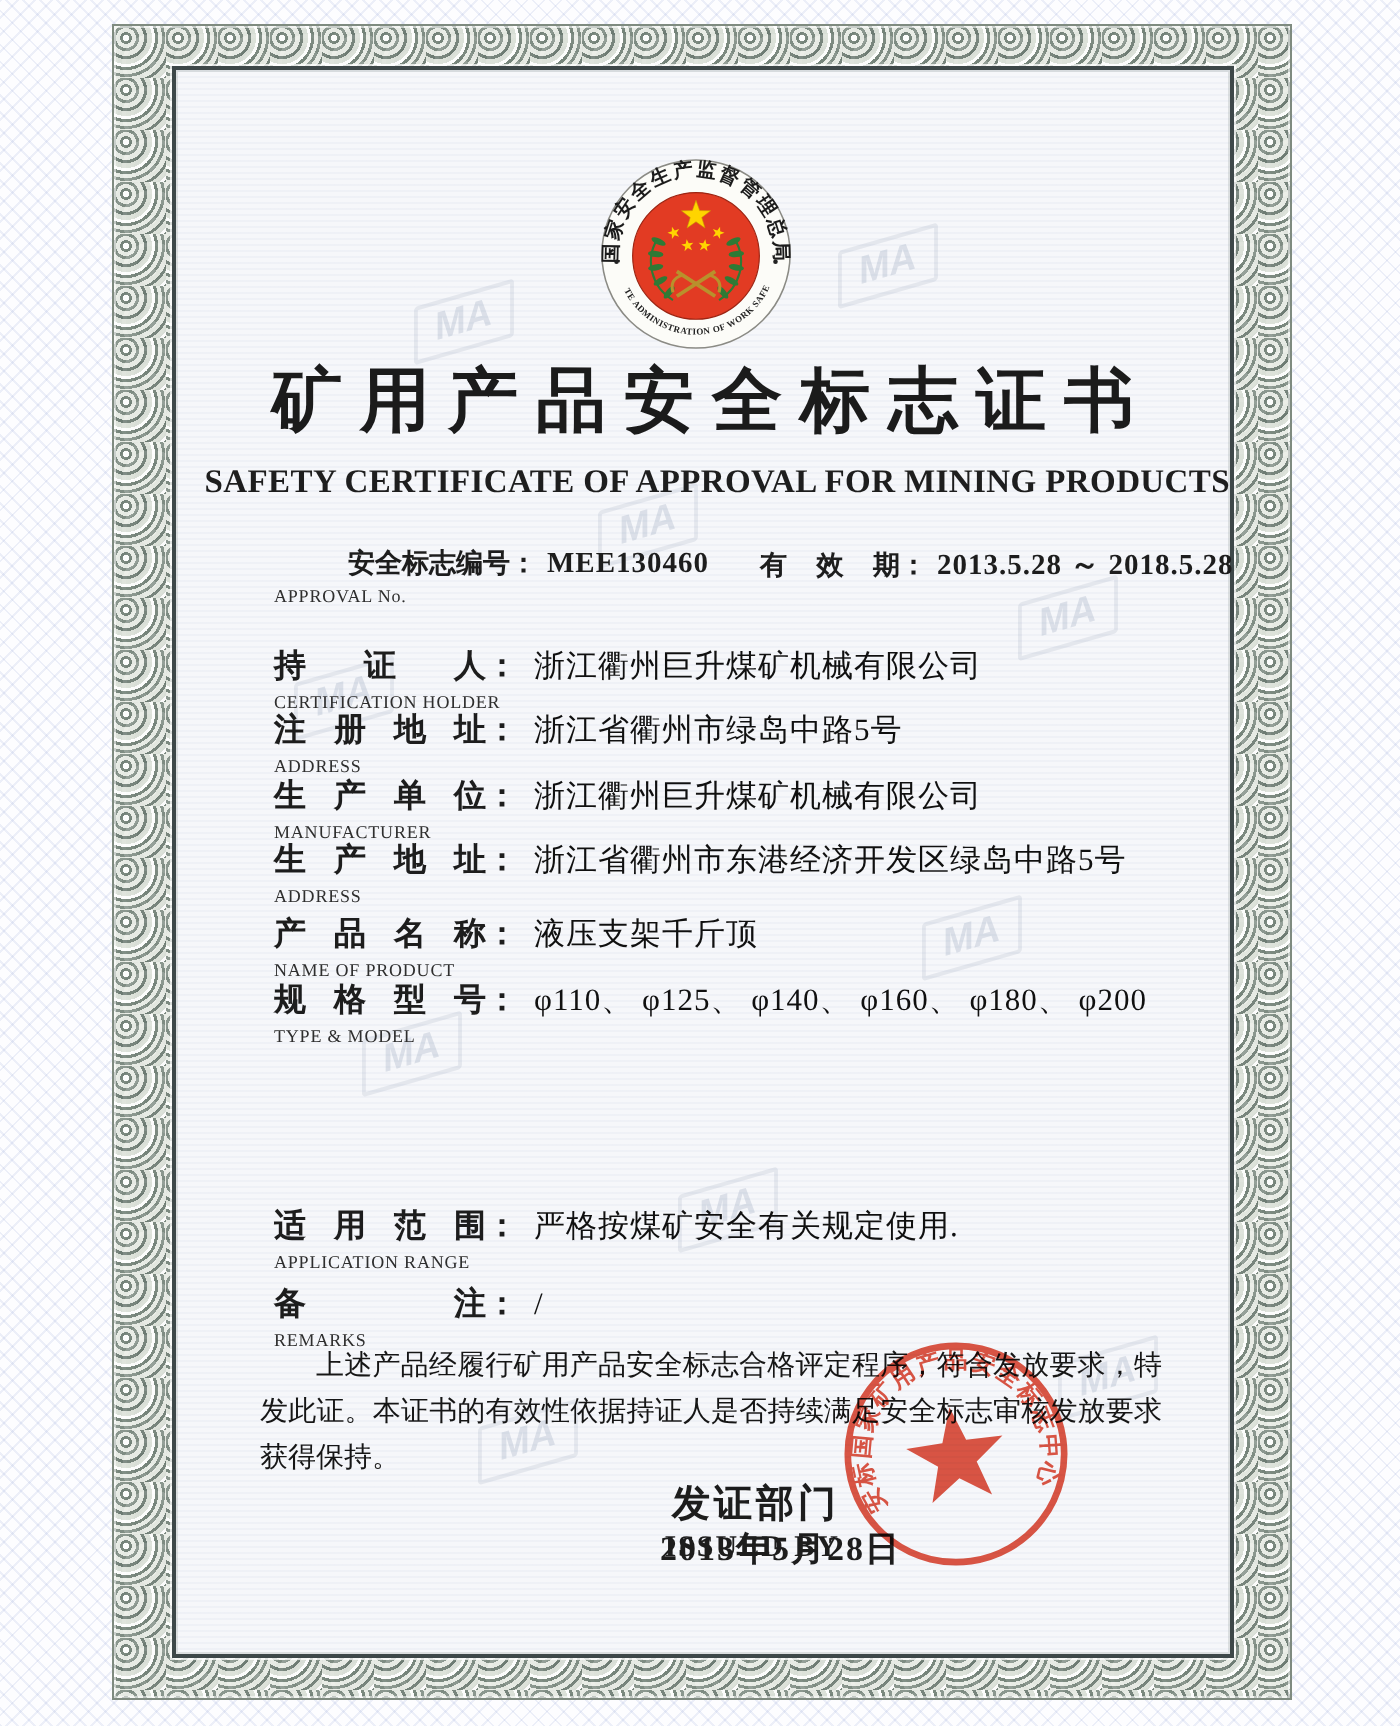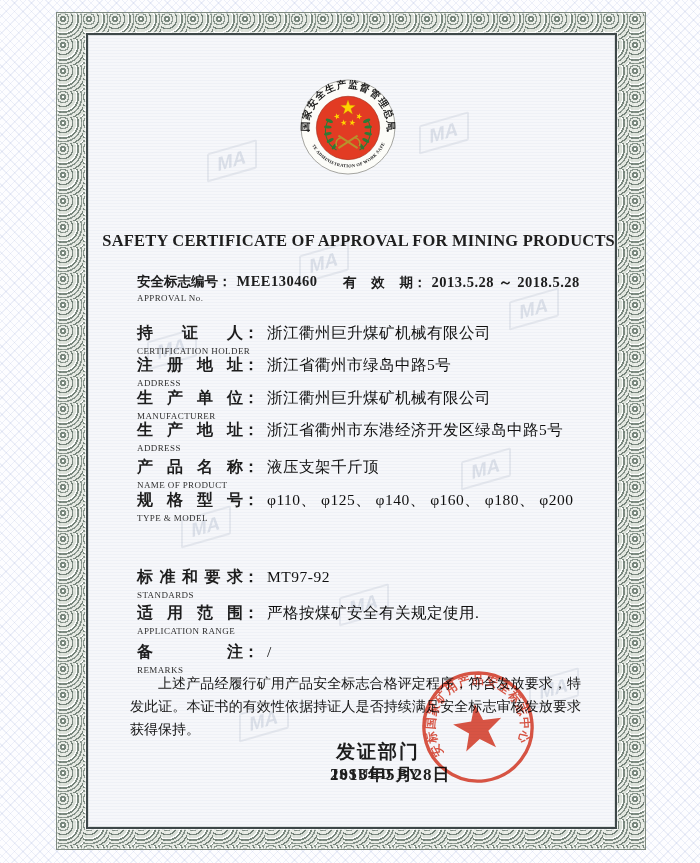--- a/index.html
+++ b/index.html
@@ -44,21 +44,21 @@
     font-family:"Liberation Sans","DejaVu Sans",sans-serif;pointer-events:none;
   }
   .emblem{position:absolute;left:212px;top:44px;width:96px;height:96px;}
   .title{position:absolute;left:0;right:0;top:142px;text-align:center;
     font-size:35px;font-weight:bold;letter-spacing:9px;text-indent:9px;color:#1b1b1b;}
   .subtitle{position:absolute;left:0;right:0;top:196px;text-align:right;
     font-size:16.5px;font-weight:bold;letter-spacing:.2px;color:#1e1e1e;}
   .approval-row{position:absolute;left:49px;right:20px;top:238px;display:flex;}
   .apr-col1{width:206px;}
   .apr-col2{flex:1;}
-  .apr-line{font-size:13.5px;font-weight:bold;white-space:nowrap;}
+  .apr-line{font-size:13.5px;font-weight:bold;white-space:nowrap;margin-left:37px;}
   .sp3{display:inline-block;width:70px;text-align:justify;text-align-last:justify;text-justify:inter-character;font-family:Liberation Serif, serif;}
   .apr-value{font-size:14.5px;font-weight:bold;letter-spacing:.5px;margin-left:5px;}
   .feng{font-size:9px;letter-spacing:.4px;color:#2e2e2e;margin-top:2px;font-weight:normal;}
   .field{position:absolute;left:49px;right:20px;}
   .fline{white-space:nowrap;}
   .flabel{display:inline-block;width:106px;text-align:justify;text-align-last:justify;
     text-justify:inter-character;font-size:16px;font-weight:bold;vertical-align:baseline;}
   .colon{font-size:16px;font-weight:bold;}
   .fvalue{font-size:15.5px;margin-left:8px;letter-spacing:.5px;color:#101010;}
   .f0{top:288px;} .f1{top:320px;} .f2{top:353px;} .f3{top:385px;} .f4{top:422px;}
@@ -127,20 +127,21 @@
         <ellipse cx="0" cy="0" rx="1.6" ry="4" transform="translate(69.5,43.5) rotate(-115)"></ellipse>
       </g>
       <g stroke="#b8912c" stroke-width="2" fill="none">
         <path d="M40,59 L60,72"></path>
         <path d="M60,59 L40,72"></path>
         <path d="M57,61 Q64,63 62,70" stroke-width="1.6"></path>
         <path d="M43,61 Q36,63 38,70" stroke-width="1.6"></path>
       </g>
     </svg>
 
+    <div class="title">矿用产品安全标志证书</div>
     <div class="subtitle">SAFETY CERTIFICATE OF APPROVAL FOR MINING PRODUCTS</div>
 
     <div class="approval-row">
       <div class="apr-col1">
         <div class="apr-line"><span>安全标志编号</span><span class="colon" style="font-size:13.5px">：</span><span class="apr-value">MEE130460</span></div>
         <div class="feng">APPROVAL No.</div>
       </div>
       <div class="apr-col2">
         <div class="apr-line"><span class="sp3">有效期</span><span class="colon" style="font-size:13.5px">：</span><span class="apr-value">2013.5.28 ～ 2018.5.28</span></div>
       </div>
@@ -162,24 +163,20 @@
       <div class="fline"><span class="flabel">生产地址</span><span class="colon">：</span><span class="fvalue">浙江省衢州市东港经济开发区绿岛中路5号</span></div>
       <div class="feng">ADDRESS</div>
     </div>
     <div class="field f4">
       <div class="fline"><span class="flabel">产品名称</span><span class="colon">：</span><span class="fvalue">液压支架千斤顶</span></div>
       <div class="feng">NAME OF PRODUCT</div>
     </div>
     <div class="field f5">
       <div class="fline"><span class="flabel">规格型号</span><span class="colon">：</span><span class="fvalue">φ110、 φ125、 φ140、 φ160、 φ180、 φ200</span></div>
       <div class="feng">TYPE &amp; MODEL</div>
-    </div>
-    <div class="field f6">
-      <div class="fline"><span class="flabel">标准和要求</span><span class="colon">：</span><span class="fvalue">MT97-92</span></div>
-      <div class="feng">STANDARDS</div>
     </div>
     <div class="field f7">
       <div class="fline"><span class="flabel">适用范围</span><span class="colon">：</span><span class="fvalue">严格按煤矿安全有关规定使用.</span></div>
       <div class="feng">APPLICATION RANGE</div>
     </div>
     <div class="field f8">
       <div class="fline"><span class="flabel">备注</span><span class="colon">：</span><span class="fvalue">/</span></div>
       <div class="feng">REMARKS</div>
     </div>
 

